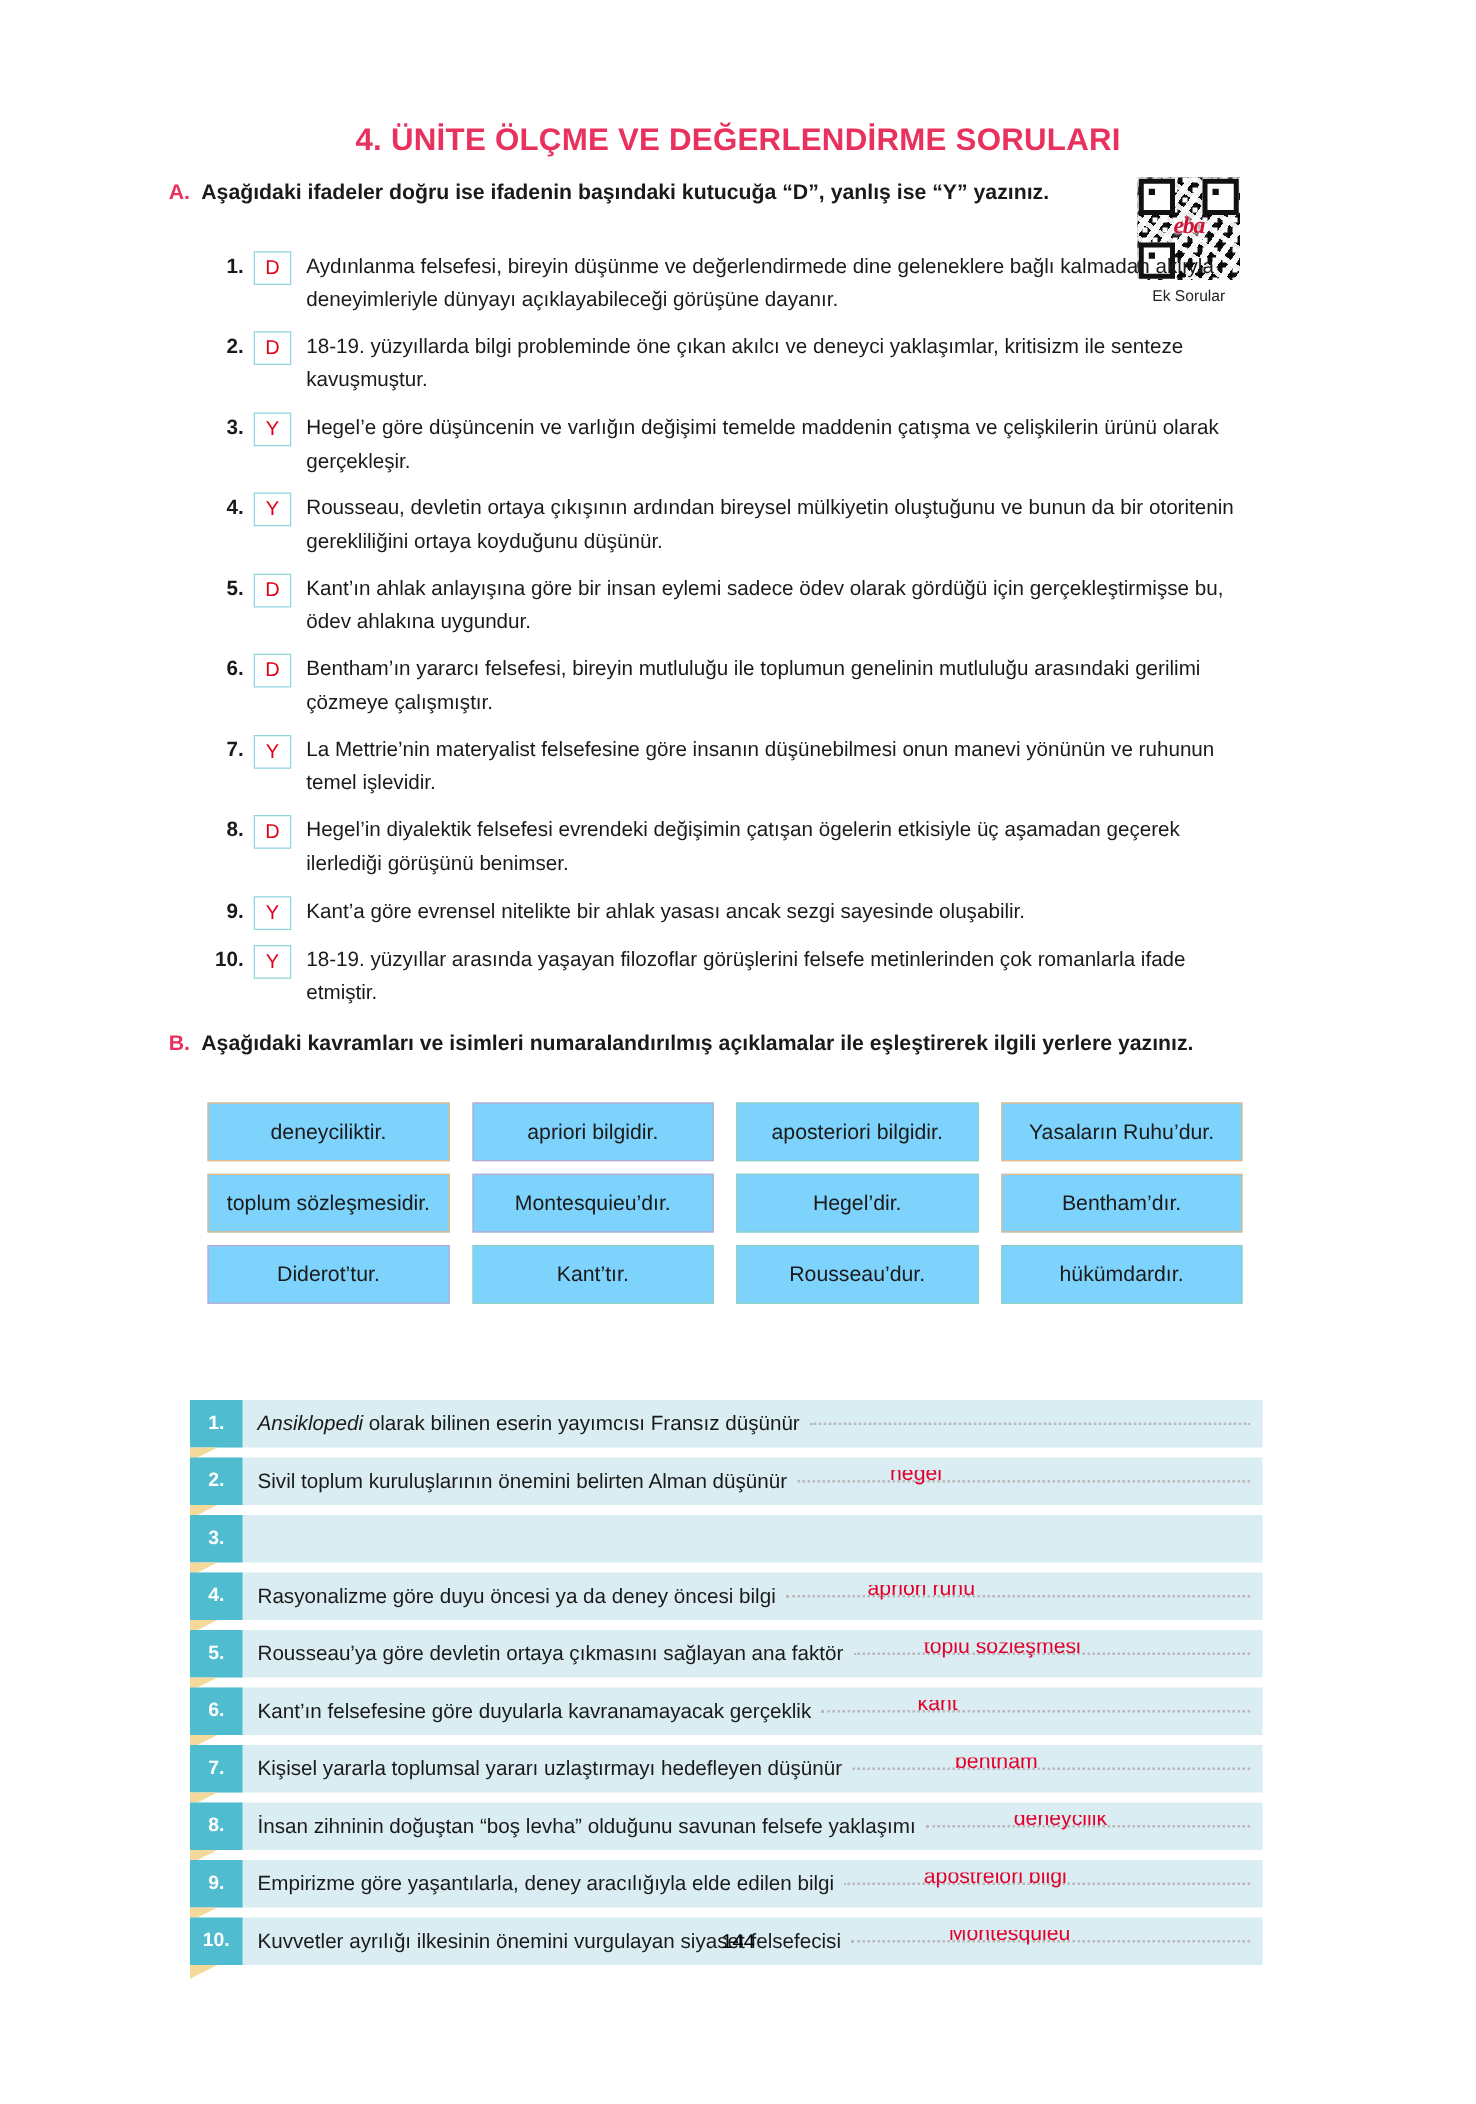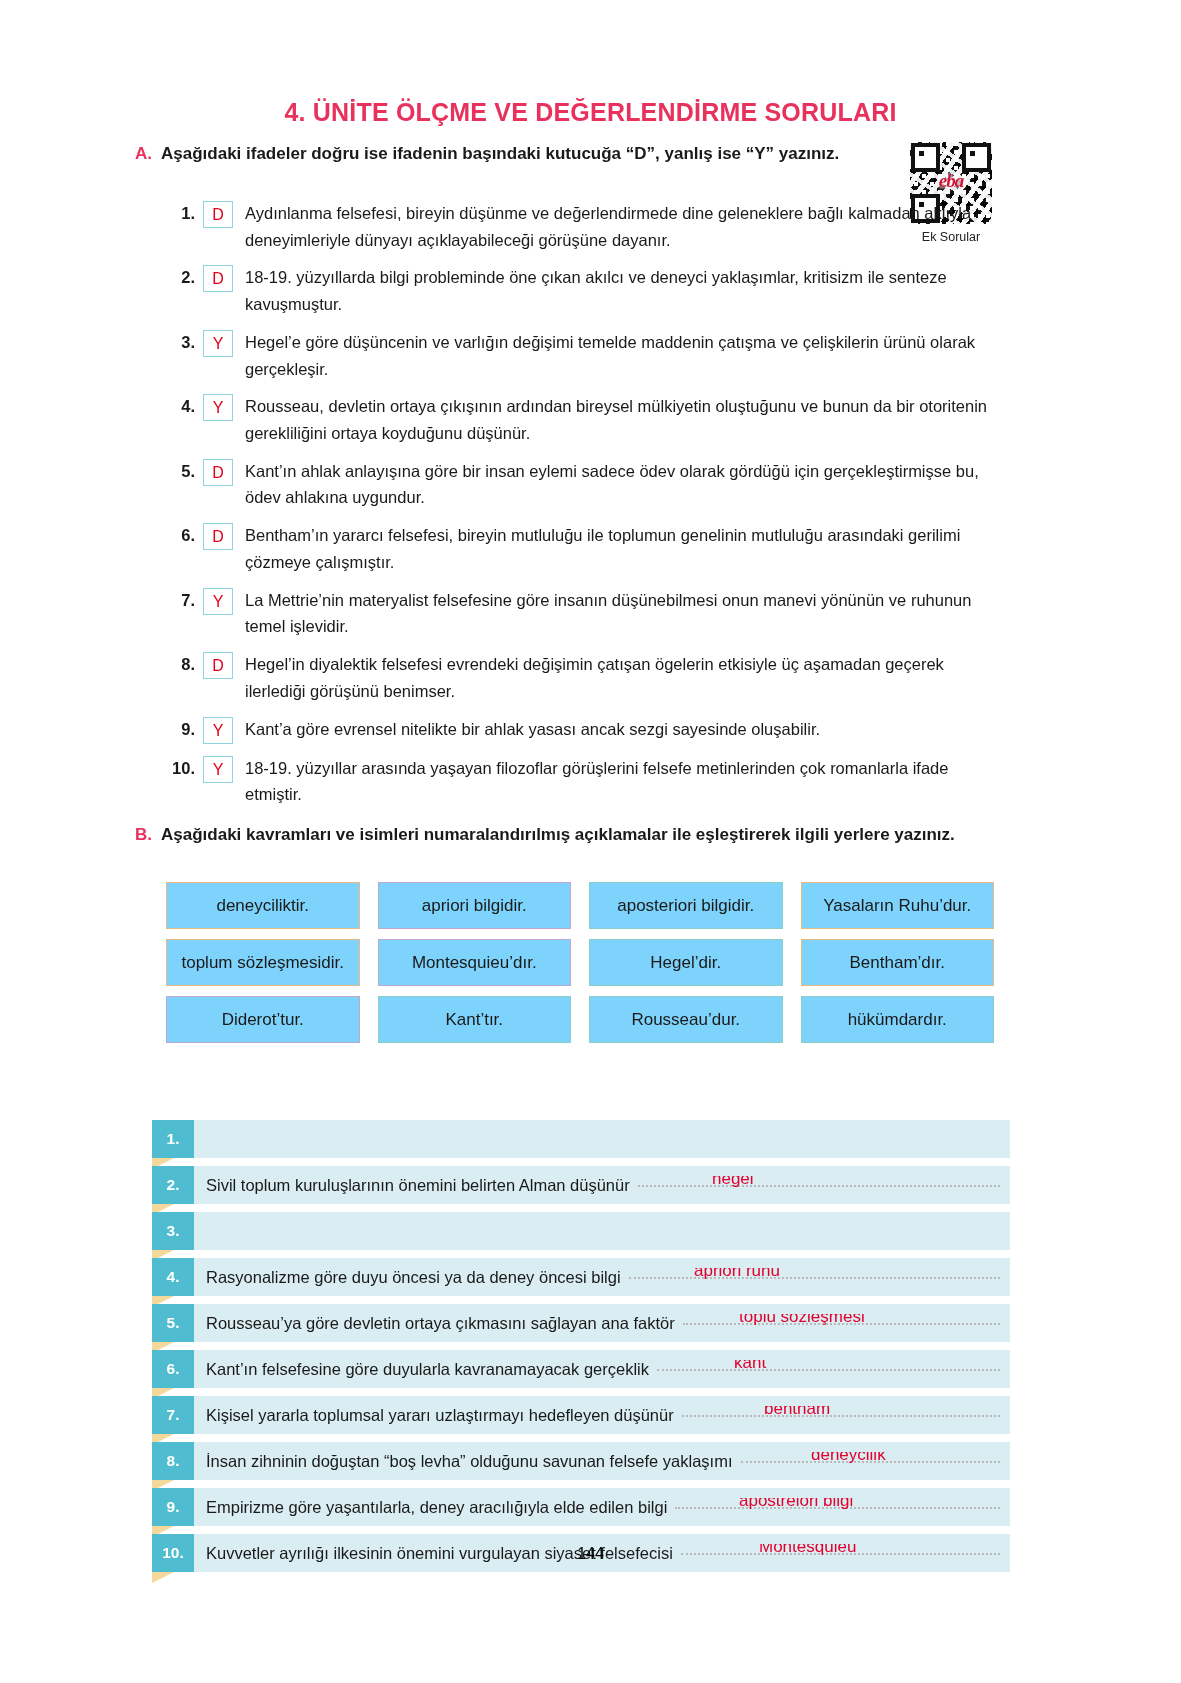--- a/index.html
+++ b/index.html
@@ -374,20 +374,21 @@
       <div class="word-box c-purple">Diderot’tur.</div>
       <div class="word-box c-teal">Kant’tır.</div>
       <div class="word-box c-teal">Rousseau’dur.</div>
       <div class="word-box c-teal">hükümdardır.</div>
     </div>
 
   <div class="fill-list" id="fill-list">
       <div class="fill-row">
         <div class="fill-num">1.</div>
         <div class="fill-body">
+          <span class="fill-prompt"><em>Ansiklopedi</em><span> olarak bilinen eserin yayımcısı Fransız düşünür</span></span>
           <span class="dots"></span>
           <span class="answer" style="left: 520px; margin-top: 36px;">diderot</span>
         </div>
       </div>
       <div class="fill-row">
         <div class="fill-num">2.</div>
         <div class="fill-body">
           <span class="fill-prompt">Sivil toplum kuruluşlarının önemini belirten Alman düşünür</span>
           <span class="dots"></span>
           <span class="answer" style="left: 518px;">hegel</span>

